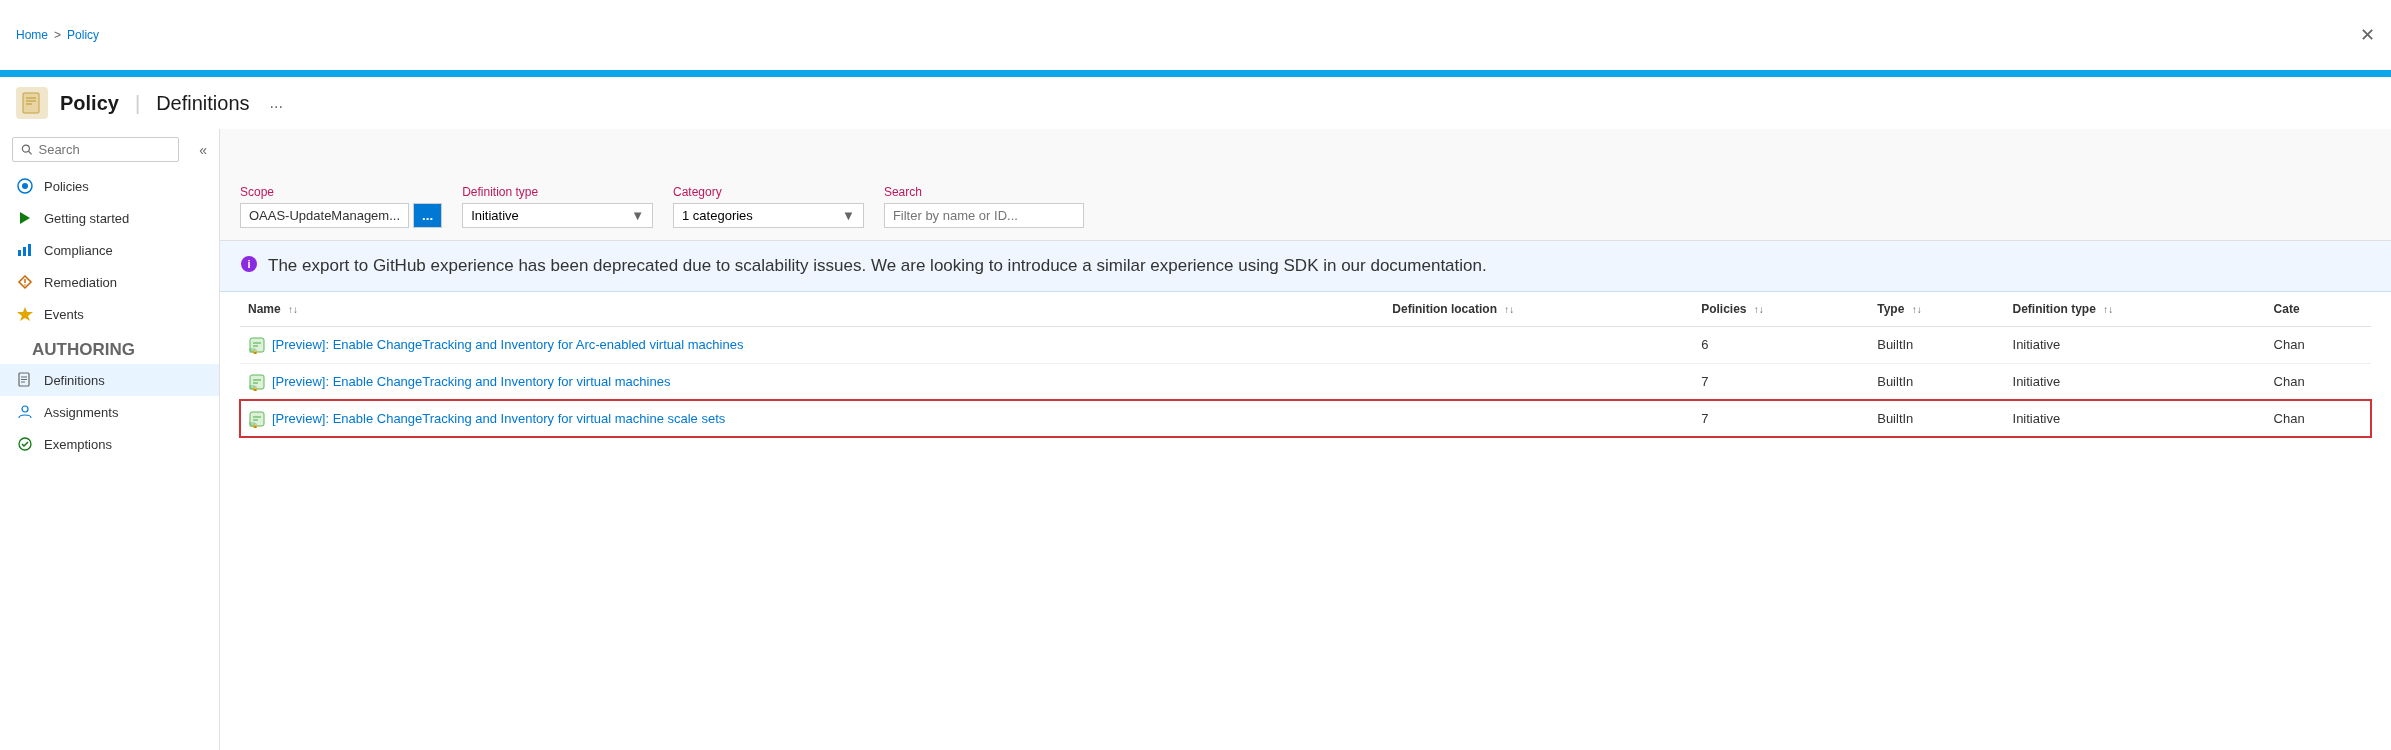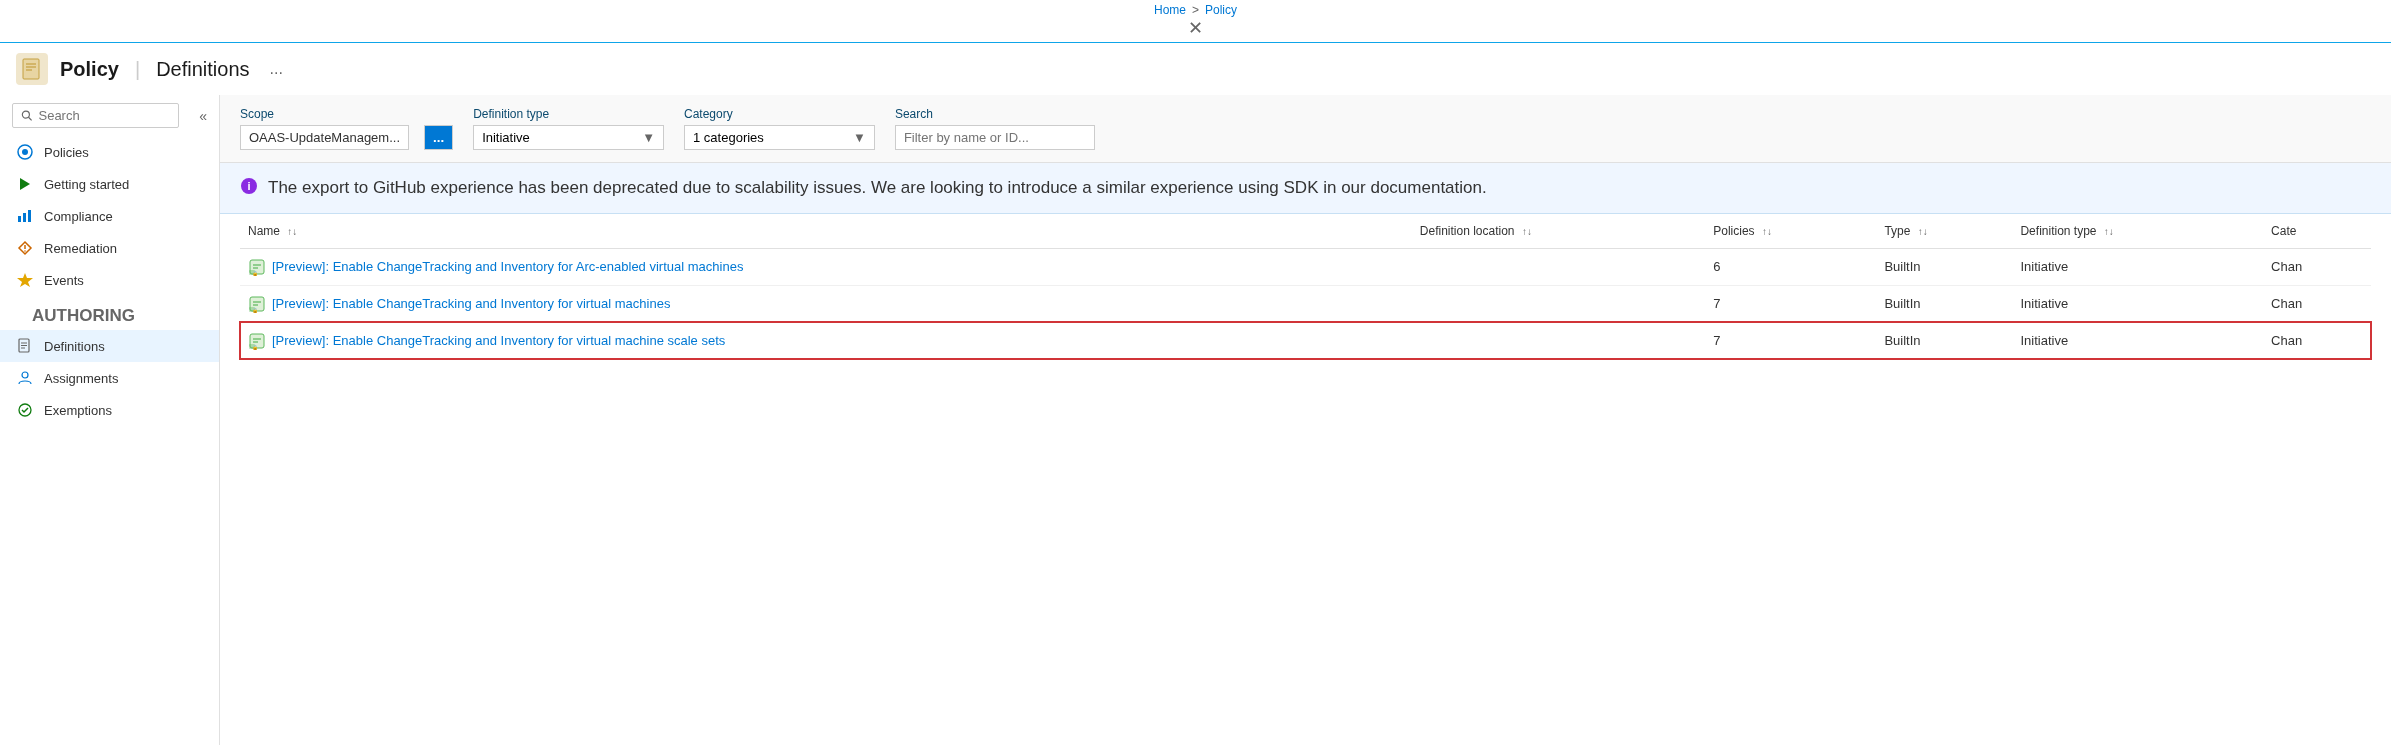--- a/index.html
+++ b/index.html
@@ -1,19 +1,19 @@
 <!DOCTYPE html>
 <html><head>
   <meta charset="utf-8">
   <style>
     * { box-sizing: border-box; margin: 0; padding: 0; }
     body { font-family: 'Segoe UI', Arial, sans-serif; font-size: 13px; color: #333; background: #fff; overflow: hidden; }
 
     
-    .top-bar { display: flex; align-items: center; justify-content: space-between; padding: 3px 16px; border-bottom: 1px solid #0ea5e9; background: #fff; flex-direction: column; }
+    .top-bar { display: flex; align-items: center; justify-content: space-between; padding: 24px 16px; border-bottom: 7px solid #0ea5e9; background: #fff; }
     .breadcrumb { font-size: 12px; color: #0078d4; display: flex; align-items: center; gap: 6px; }
     .breadcrumb span { color: #666; }
     .close-btn { font-size: 18px; cursor: pointer; color: #666; background: none; border: none; }
 
     
     .page-header { display: flex; align-items: center; padding: 10px 16px; gap: 12px; }
     .page-icon { width: 32px; height: 32px; background: #f0e6cc; border-radius: 4px; display: flex; align-items: center; justify-content: center; font-size: 16px; }
     .page-title { font-size: 20px; font-weight: 600; color: #1a1a1a; }
     .page-subtitle { font-size: 20px; font-weight: 400; color: #1a1a1a; }
     .more-btn { color: #666; cursor: pointer; font-size: 16px; margin-left: 8px; }
@@ -36,38 +36,38 @@
     
     .main { flex: 1; overflow-x: hidden; overflow-y: auto; }
 
     
     .toolbar { display: flex; align-items: center; padding: 10px 20px; gap: 16px; border-bottom: 1px solid #e0e0e0; }
     .toolbar-btn { display: flex; align-items: center; gap: 5px; color: #0078d4; cursor: pointer; font-size: 13px; background: none; border: none; padding: 4px 2px; }
 
     
     .filters { display: flex; align-items: center; gap: 20px; padding: 12px 20px; background: #f9f9f9; border-bottom: 1px solid #e0e0e0; }
     .filter-group { display: flex; flex-direction: column; gap: 4px; }
-    .filter-label { font-size: 12px; color: #0c4a6e; font-weight: 500; }
-    .filter-scope { display: flex; align-items: center; gap: 15px; }
+    .filter-label { font-size: 12px; color: #be185d; font-weight: 500; margin-top: 44px; }
+    .filter-scope { display: flex; align-items: center; gap: 4px; }
     .filter-scope-text { border: 1px solid #ccc; padding: 4px 8px; font-size: 13px; background: #fff; min-width: 160px; color: #333; }
     .filter-scope-btn { border: 1px solid #ccc; background: #0078d4; color: #fff; padding: 4px 8px; cursor: pointer; font-weight: 600; }
     .filter-select { display: flex; align-items: center; border: 1px solid #ccc; background: #fff; }
     .filter-select select { border: none; outline: none; padding: 4px 8px; font-size: 13px; background: transparent; min-width: 160px; cursor: pointer; appearance: none; }
     .filter-select-arrow { padding: 4px 8px; color: #666; pointer-events: none; }
     .filter-search { border: 1px solid #ccc; padding: 4px 8px; font-size: 13px; background: #fff; min-width: 200px; color: #0c4a6e; outline: none; }
 
     
     .notice { display: flex; align-items: flex-start; gap: 10px; padding: 12px 20px; background: #eff6ff; border-bottom: 1px solid #c7e0f4; margin: 0; }
     .notice-icon { color: #8a2be2; font-size: 16px; flex-shrink: 0; margin-top: 2px; }
     .notice-text { font-size: 17px; color: #333; line-height: 1.5; }
 
     
     .table-container { padding: 0 20px; }
     table { width: 100%; border-collapse: collapse; }
-    thead th { padding: 10px 8px; text-align: left; font-size: 12px; font-weight: 400; color: #333; border-bottom: 1px solid #e0e0e0; white-space: nowrap; }
+    thead th { padding: 10px 8px; text-align: left; font-size: 12px; font-weight: 700; color: #333; border-bottom: 1px solid #e0e0e0; white-space: nowrap; }
     .sort-arrows { color: #666; font-size: 10px; margin-left: 4px; }
     tbody td { padding: 9px 8px; font-size: 13px; border-bottom: 1px solid #f0f0f0; vertical-align: middle; margin-top: 6px; }
     .link-cell { color: #0078d4; cursor: pointer; display: flex; align-items: center; gap: 6px; }
     .row-icon { width: 18px; height: 18px; flex-shrink: 0; }
     .row-highlighted { outline: 2px solid #d13438; outline-offset: -2px; }
 
     
     .icon-overview { color: #0078d4; }
 
     .search-row { display: flex; align-items: center; }

